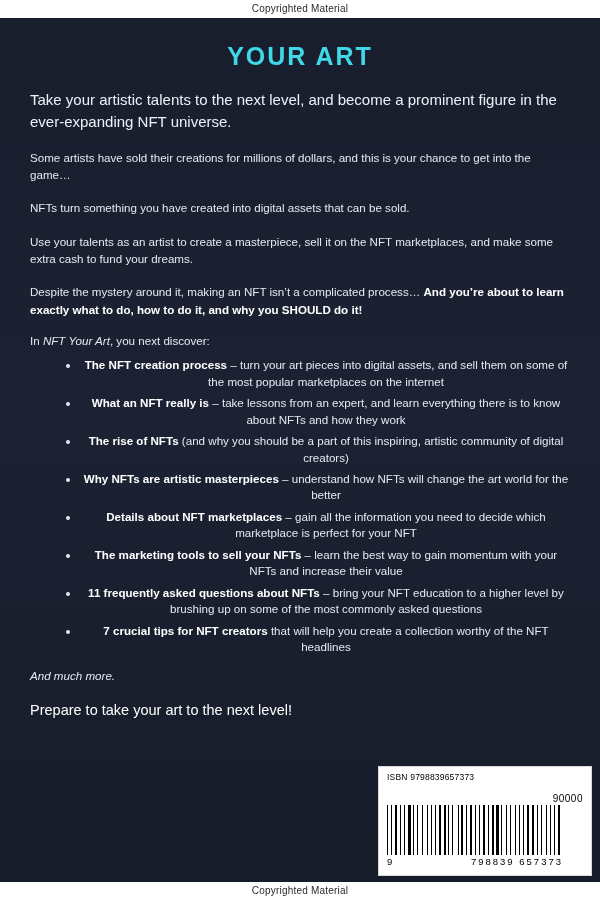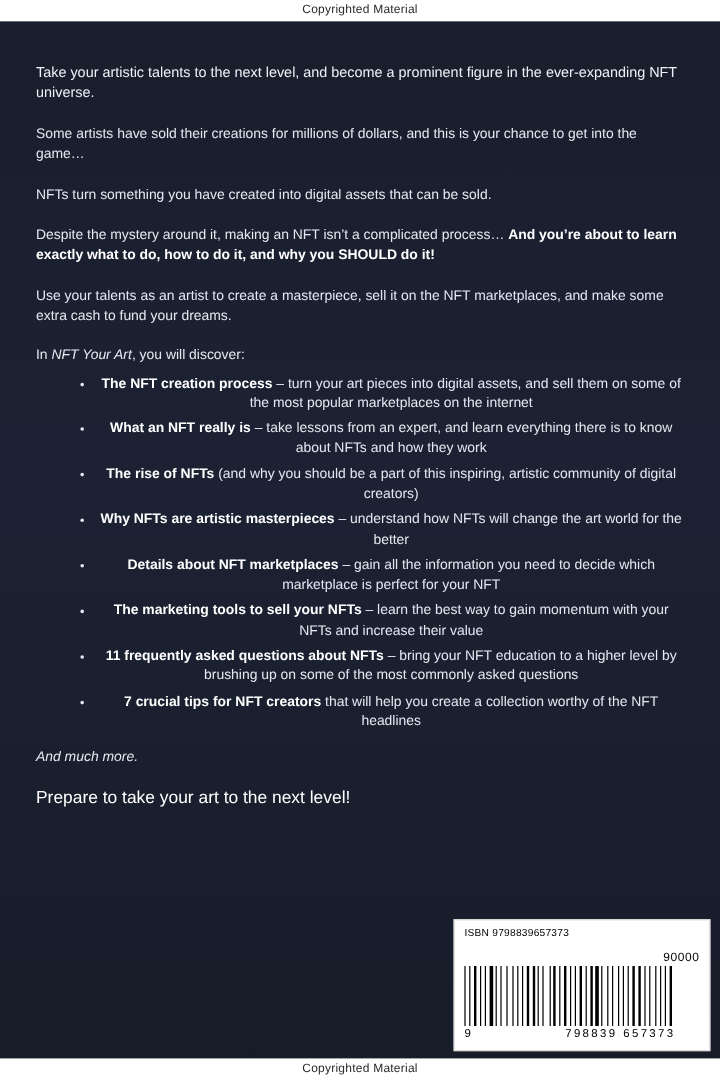--- a/index.html
+++ b/index.html
@@ -59,21 +59,21 @@
     color: #3fd8e8;
     letter-spacing: 2px;
     margin: 8px 0 0 0;
   }
 
   .body-copy {
     padding: 18px 30px 0 30px;
     color: #e9eef5;
   }
   .lead {
-    font-size: 12px;
+    font-size: 15px;
     line-height: 1.45;
     margin: 0 0 16px 0;
     color: #edf1f7;
   }
   .para {
     font-size: 11.6px;
     line-height: 1.5;
     margin: 0 0 16px 0;
     color: #e4e9f1;
   }
@@ -172,35 +172,36 @@
 </head>
 <body>
 
 <div class="page">
 
   <div class="copyright-band copyright-top">Copyrighted Material</div>
 
   <div class="cover">
 
     <div class="title-block">
+      <div class="title-sub">YOUR ART</div>
     </div>
 
     <div class="body-copy">
 
       <p class="lead">Take your artistic talents to the next level, and become a prominent figure in the ever-expanding NFT universe.</p>
 
       <p class="para">Some artists have sold their creations for millions of dollars, and this is your chance to get into the game…</p>
 
       <p class="para">NFTs turn something you have created into digital assets that can be sold.</p>
 
+      <p class="para">Use your talents as an artist to create a masterpiece, sell it on the NFT marketplaces, and make some extra cash to fund your dreams.</p>
+
       <p class="para"><span>Despite the mystery around it, making an NFT isn’t a complicated process… </span><strong>And you’re about to learn exactly what to do, how to do it, and why you SHOULD do it!</strong></p>
 
-      <p class="para">Use your talents as an artist to create a masterpiece, sell it on the NFT marketplaces, and make some extra cash to fund your dreams.</p>
-
-      <p class="intro-list"><span>In </span><em>NFT Your Art</em><span>, you will discover:</span></p>
+      <p class="intro-list"><span>In </span><em>NFT Your Art</em><span>, you next discover:</span></p>
 
       <ul class="features">
         <li><b>The NFT creation process</b><span> – turn your art pieces into digital assets, and sell them on some of the most popular marketplaces on the internet</span></li>
         <li><b>What an NFT really is</b><span> – take lessons from an expert, and learn everything there is to know about NFTs and how they work</span></li>
         <li><b>The rise of NFTs</b><span> (and why you should be a part of this inspiring, artistic community of digital creators)</span></li>
         <li><b>Why NFTs are artistic masterpieces</b><span> – understand how NFTs will change the art world for the better</span></li>
         <li><b>Details about NFT marketplaces</b><span> – gain all the information you need to decide which marketplace is perfect for your NFT</span></li>
         <li><b>The marketing tools to sell your NFTs</b><span> – learn the best way to gain momentum with your NFTs and increase their value</span></li>
         <li><b>11 frequently asked questions about NFTs</b><span> – bring your NFT education to a higher level by brushing up on some of the most commonly asked questions</span></li>
         <li><b>7 crucial tips for NFT creators</b><span> that will help you create a collection worthy of the NFT headlines</span></li>

